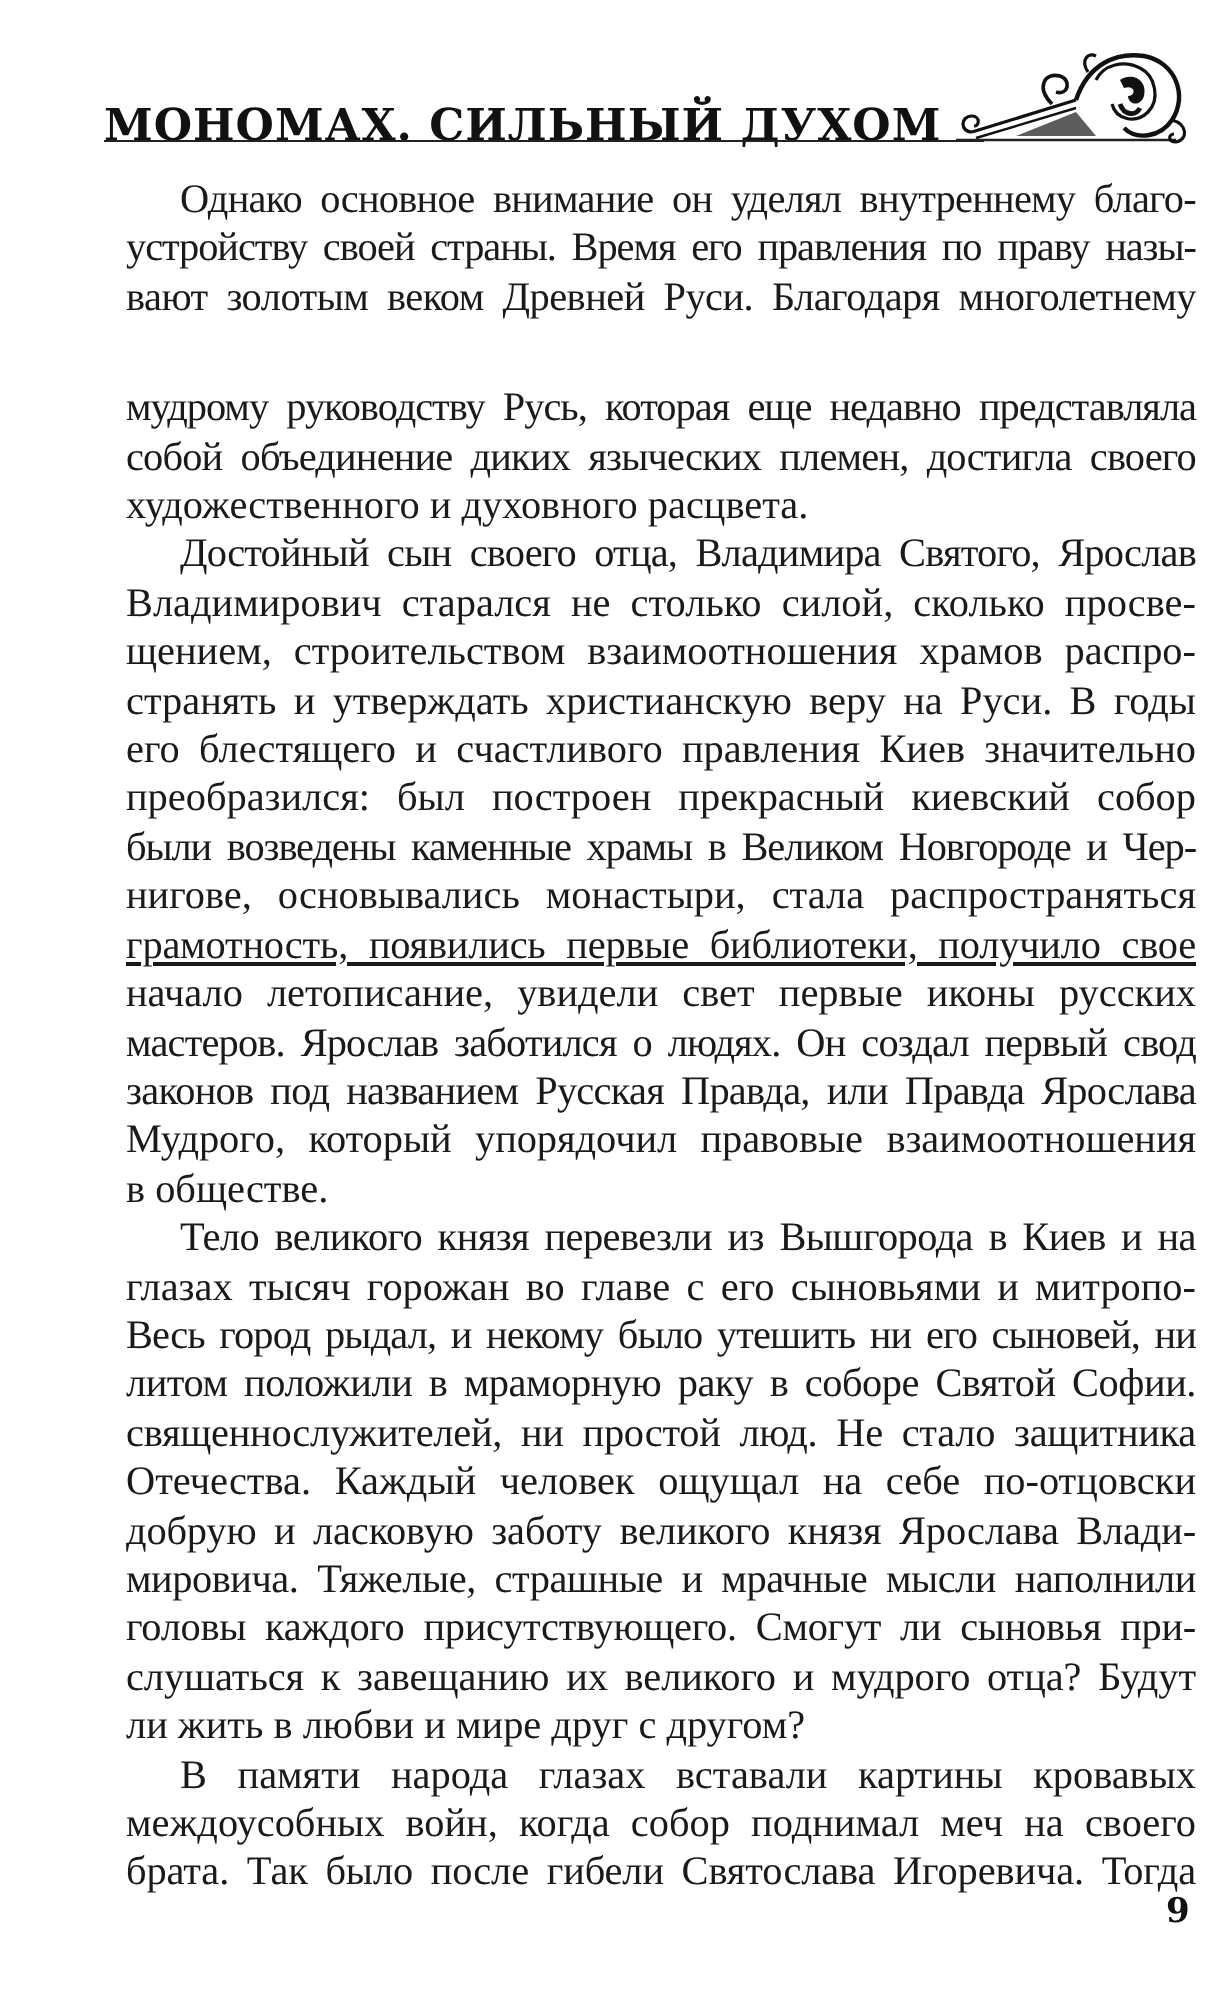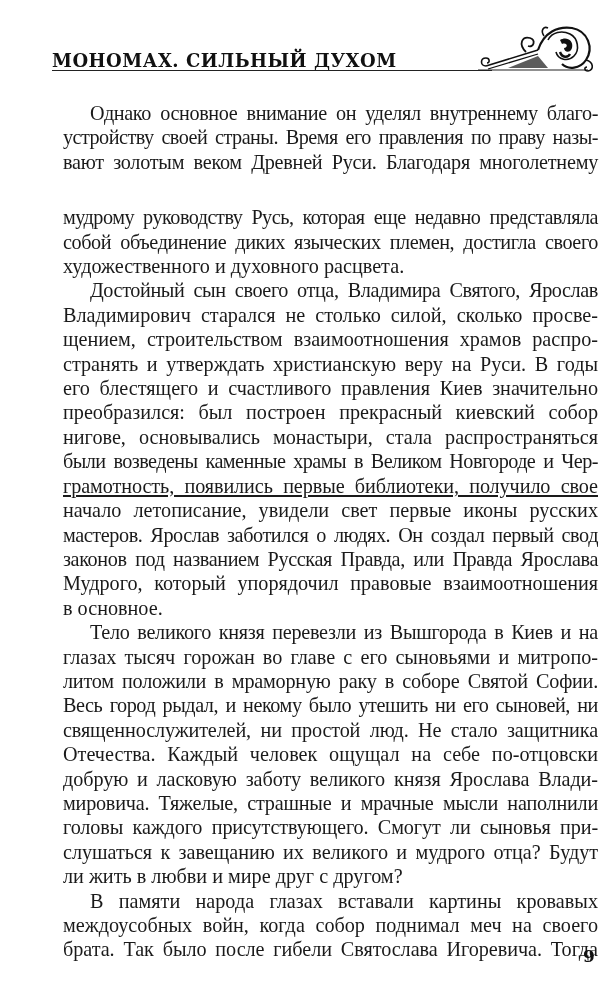--- a/index.html
+++ b/index.html
@@ -1,27 +1,27 @@
 <!DOCTYPE html>
 <html><head>
   <meta charset="utf-8">
   <style>
     html, body { margin: 0; padding: 0; background: #ffffff; }
     body { width: 616px; height: 1000px; position: relative; overflow: hidden; color: #1a1a1a; }
     .header { position: absolute; left: 52px; top: 48px; width: 545px; height: 28px; }
     .header-title {
       position: absolute; left: 0; top: 2px;
-      font-family: "DejaVu Serif", serif; font-weight: bold; font-size: 18px;
+      font-family: "DejaVu Serif", serif; font-weight: bold; font-size: 22px;
       letter-spacing: 0.5px; color: #111; white-space: nowrap;
       font-variant: small-caps;
     }
     .header-rule { position: absolute; left: 52px; top: 70px; width: 440px; height: 0; border-top: 1.5px solid #222; }
     .ornament { position: absolute; left: 478px; top: 22px; width: 120px; height: 56px; }
     .body-text {
-      position: absolute; left: 63px; top: 101px; width: 535px;
+      position: absolute; left: 63px; top: 88px; width: 535px;
       font-family: "Liberation Serif", serif; font-size: 20.2px; line-height: 24.4px;
       text-align: justify; color: #1a1a1a;
       hyphens: manual;
     }
     .body-text p { margin: 0; text-indent: 27px; }
     .line { display: block; text-align: justify; text-align-last: justify; white-space: nowrap; }
     .line.last { text-align-last: left; }
     .page-number {
       position: absolute; left: 583px; top: 946px;
       font-family: "DejaVu Serif", serif; font-weight: bold; font-size: 17px; color: #111;
@@ -59,34 +59,34 @@
     <span class="line" style="margin-left: -27px; display: block; letter-spacing: -0.403509px;">собой объединение диких языческих племен, достигла своего</span>
     <span class="line last" style="margin-left:-27px">художественного и духовного расцвета.</span>
   </p>
   <p>
     <span class="line" style="display: block; letter-spacing: -0.396226px;">Достойный сын своего отца, Владимира Святого, Ярослав</span>
     <span class="line" style="margin-left: -27px; display: block; word-spacing: 0.5px;">Владимирович старался не столько силой, сколько просве-</span>
     <span class="line" style="margin-left: -27px; display: block; word-spacing: 1.75px;">щением, строительством взаимоотношения храмов распро-</span>
     <span class="line" style="margin-left: -27px; display: block; word-spacing: 0.25px;">странять и утверждать христианскую веру на Руси. В годы</span>
     <span class="line" style="margin-left: -27px; display: block; word-spacing: 0.166667px;">его блестящего и счастливого правления Киев значительно</span>
     <span class="line" style="margin-left: -27px; display: block; word-spacing: 3.2px;">преобразился: был построен прекрасный киевский собор</span>
+    <span class="line" style="margin-left: -27px; display: block; letter-spacing: -0.553571px;">были возведены каменные храмы в Великом Новгороде и Чер-</span>
     <span class="line" style="margin-left: -27px; display: block; word-spacing: 1.25px;">нигове, основывались монастыри, стала распространяться</span>
-    <span class="line" style="margin-left: -27px; display: block; letter-spacing: -0.553571px;">были возведены каменные храмы в Великом Новгороде и Чер-</span>
     <span class="line" style="margin-left: -27px; display: block; letter-spacing: -0.0909091px; text-decoration: underline;">грамотность, появились первые библиотеки, получило свое</span>
     <span class="line" style="margin-left: -27px; display: block; word-spacing: 2.5px;">начало летописание, увидели свет первые иконы русских</span>
     <span class="line" style="margin-left: -27px; display: block; letter-spacing: -0.413793px;">мастеров. Ярослав заботился о людях. Он создал первый свод</span>
     <span class="line" style="margin-left: -27px; display: block; letter-spacing: -0.368421px;">законов под названием Русская Правда, или Правда Ярослава</span>
     <span class="line" style="margin-left: -27px; display: block; letter-spacing: -0.0192308px;">Мудрого, который упорядочил правовые взаимоотношения</span>
-    <span class="line last" style="margin-left:-27px">в основное.</span>
+    <span class="line last" style="margin-left:-27px">в обществе.</span>
   </p>
   <p>
     <span class="line" style="display: block; letter-spacing: -0.277778px;">Тело великого князя перевезли из Вышгорода в Киев и на</span>
     <span class="line" style="margin-left: -27px; display: block; word-spacing: 0.111111px;">глазах тысяч горожан во главе с его сыновьями и митропо-</span>
+    <span class="line" style="margin-left: -27px; display: block; letter-spacing: -0.431034px;">Весь город рыдал, и некому было утешить ни его сыновей, ни</span>
     <span class="line" style="margin-left: -27px; display: block; letter-spacing: -0.222222px;">литом положили в мраморную раку в соборе Святой Софии.</span>
-    <span class="line" style="margin-left: -27px; display: block; letter-spacing: -0.431034px;">Весь город рыдал, и некому было утешить ни его сыновей, ни</span>
     <span class="line" style="margin-left: -27px; display: block; letter-spacing: -0.12963px;">священнослужителей, ни простой люд. Не стало защитника</span>
     <span class="line" style="margin-left: -27px; display: block; word-spacing: 2.16667px;">Отечества. Каждый человек ощущал на себе по-отцовски</span>
     <span class="line" style="margin-left: -27px; display: block; letter-spacing: -0.0727273px;">добрую и ласковую заботу великого князя Ярослава Влади-</span>
     <span class="line" style="margin-left: -27px; display: block; letter-spacing: -0.226415px;">мировича. Тяжелые, страшные и мрачные мысли наполнили</span>
     <span class="line" style="margin-left: -27px; display: block; letter-spacing: -0.12963px;">головы каждого присутствующего. Смогут ли сыновья при-</span>
     <span class="line" style="margin-left: -27px; display: block; letter-spacing: -0.0363636px;">слушаться к завещанию их великого и мудрого отца? Будут</span>
     <span class="line last" style="margin-left:-27px">ли жить в любви и мире друг с другом?</span>
   </p>
   <p>
     <span class="line" style="display: block; word-spacing: 6.5px;">В памяти народа глазах вставали картины кровавых</span>

